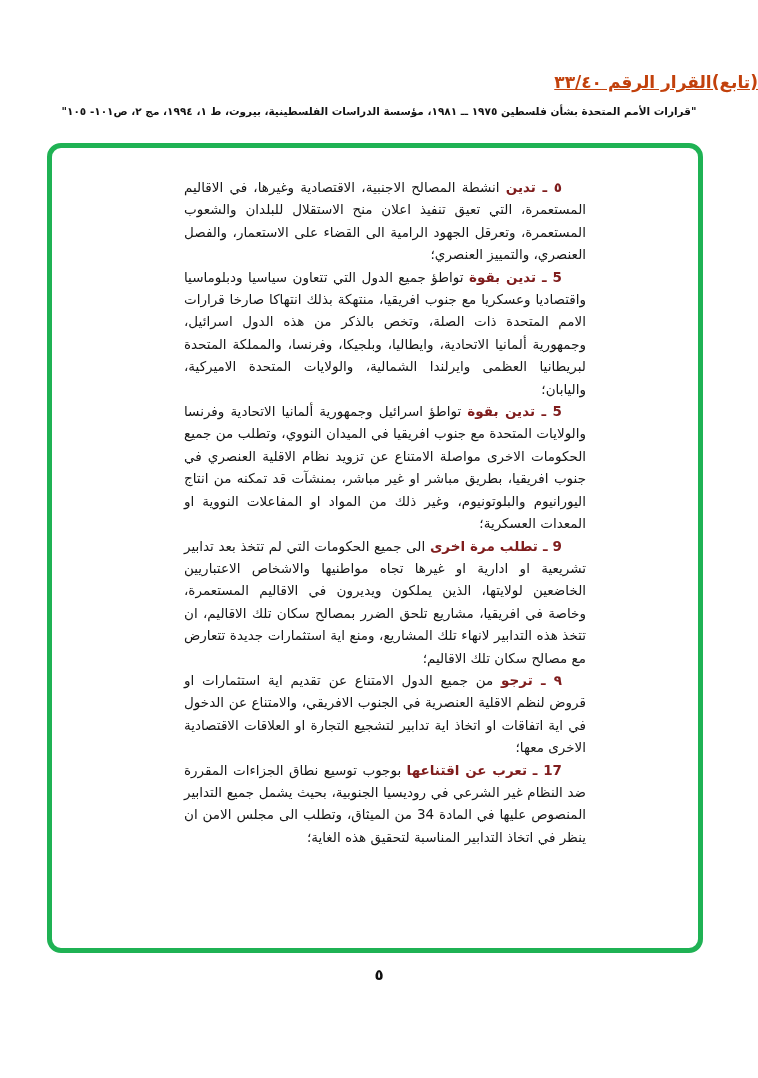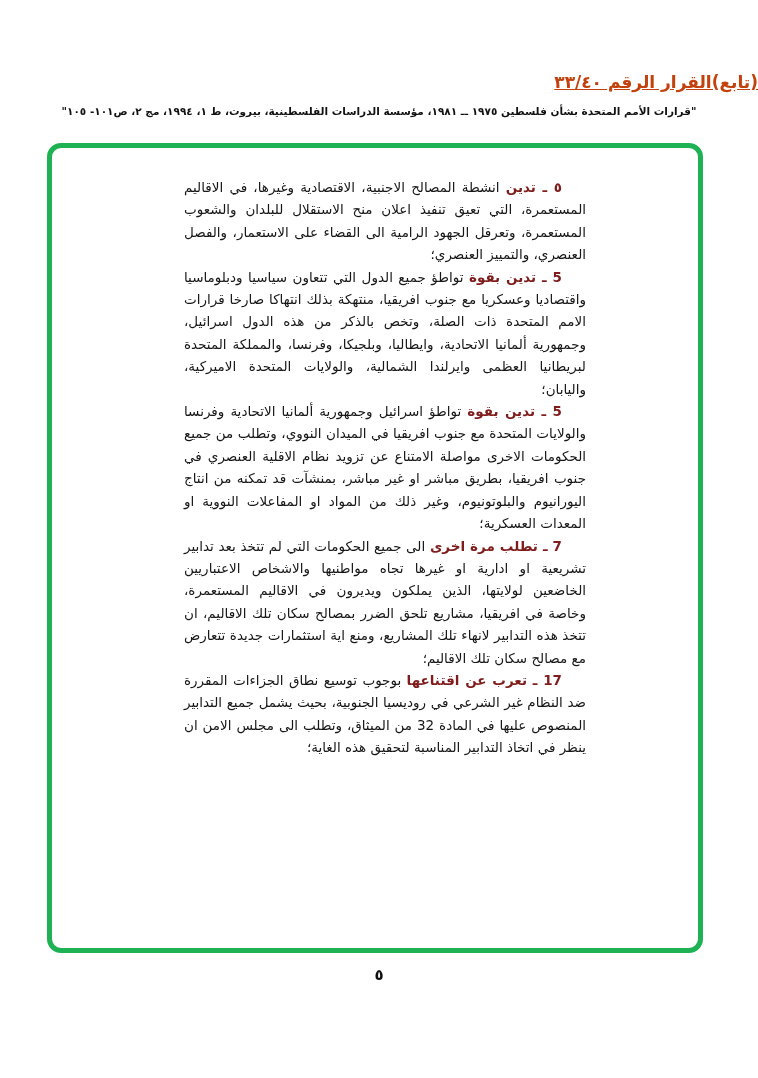--- a/index.html
+++ b/index.html
@@ -86,17 +86,18 @@
 <div class="page-title">(تابع)القرار الرقم ٣٣/٤٠</div>
 
 <div class="source-line">"قرارات الأمم المتحدة بشأن فلسطين ١٩٧٥ ــ ١٩٨١، مؤسسة الدراسات الفلسطينية، بيروت، ط ١، ١٩٩٤، مج ٢، ص١٠١- ١٠٥"</div>
 
 <div class="content-frame"></div>
 
 <div class="body-text">
   <p class="para"><b>٥ ـ تدين</b><span> انشطة المصالح الاجنبية، الاقتصادية وغيرها، في الاقاليم المستعمرة، التي تعيق تنفيذ اعلان منح الاستقلال للبلدان والشعوب المستعمرة، وتعرقل الجهود الرامية الى القضاء على الاستعمار، والفصل العنصري، والتمييز العنصري؛</span></p>
   <p class="para"><b>5 ـ تدين بقوة</b><span> تواطؤ جميع الدول التي تتعاون سياسيا ودبلوماسيا واقتصاديا وعسكريا مع جنوب افريقيا، منتهكة بذلك انتهاكا صارخا قرارات الامم المتحدة ذات الصلة، وتخص بالذكر من هذه الدول اسرائيل، وجمهورية ألمانيا الاتحادية، وايطاليا، وبلجيكا، وفرنسا، والمملكة المتحدة لبريطانيا العظمى وايرلندا الشمالية، والولايات المتحدة الاميركية، واليابان؛</span></p>
   <p class="para"><b>5 ـ تدين بقوة</b><span> تواطؤ اسرائيل وجمهورية ألمانيا الاتحادية وفرنسا والولايات المتحدة مع جنوب افريقيا في الميدان النووي، وتطلب من جميع الحكومات الاخرى مواصلة الامتناع عن تزويد نظام الاقلية العنصري في جنوب افريقيا، بطريق مباشر او غير مباشر، بمنشآت قد تمكنه من انتاج اليورانيوم والبلوتونيوم، وغير ذلك من المواد او المفاعلات النووية او المعدات العسكرية؛</span></p>
-  <p class="para"><b>7 ـ تطلب مرة اخرى</b><span> الى جميع الحكومات التي لم تتخذ بعد تدابير تشريعية او ادارية او غيرها تجاه مواطنيها والاشخاص الاعتباريين الخاضعين لولايتها، الذين يملكون ويديرون في الاقاليم المستعمرة، وخاصة في افريقيا، مشاريع تلحق الضرر بمصالح سكان تلك الاقاليم، ان تتخذ هذه التدابير لانهاء تلك المشاريع، ومنع اية استثمارات جديدة تتعارض مع مصالح سكان تلك الاقاليم؛</span></p>
-  <p class="para"><b>17 ـ تعرب عن اقتناعها</b><span> بوجوب توسيع نطاق الجزاءات المقررة ضد النظام غير الشرعي في روديسيا الجنوبية، بحيث يشمل جميع التدابير المنصوص عليها في المادة 32 من الميثاق، وتطلب الى مجلس الامن ان ينظر في اتخاذ التدابير المناسبة لتحقيق هذه الغاية؛</span></p>
+  <p class="para"><b>9 ـ تطلب مرة اخرى</b><span> الى جميع الحكومات التي لم تتخذ بعد تدابير تشريعية او ادارية او غيرها تجاه مواطنيها والاشخاص الاعتباريين الخاضعين لولايتها، الذين يملكون ويديرون في الاقاليم المستعمرة، وخاصة في افريقيا، مشاريع تلحق الضرر بمصالح سكان تلك الاقاليم، ان تتخذ هذه التدابير لانهاء تلك المشاريع، ومنع اية استثمارات جديدة تتعارض مع مصالح سكان تلك الاقاليم؛</span></p>
+  <p class="para"><b>٩ ـ ترجو</b><span> من جميع الدول الامتناع عن تقديم اية استثمارات او قروض لنظم الاقلية العنصرية في الجنوب الافريقي، والامتناع عن الدخول في اية اتفاقات او اتخاذ اية تدابير لتشجيع التجارة او العلاقات الاقتصادية الاخرى معها؛</span></p>
+  <p class="para"><b>17 ـ تعرب عن اقتناعها</b><span> بوجوب توسيع نطاق الجزاءات المقررة ضد النظام غير الشرعي في روديسيا الجنوبية، بحيث يشمل جميع التدابير المنصوص عليها في المادة 34 من الميثاق، وتطلب الى مجلس الامن ان ينظر في اتخاذ التدابير المناسبة لتحقيق هذه الغاية؛</span></p>
 </div>
 
 <div class="page-number">٥</div>
 
 </body></html>

